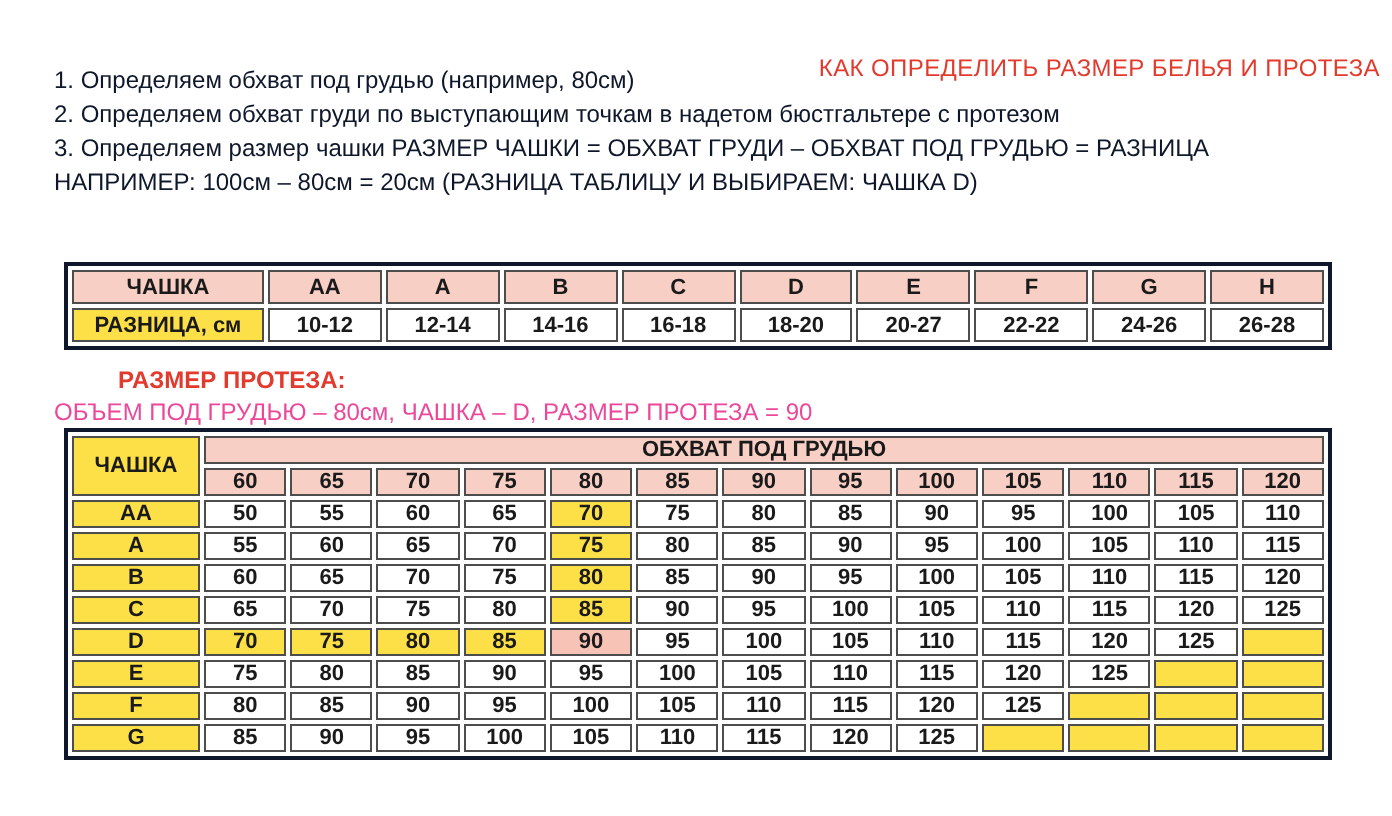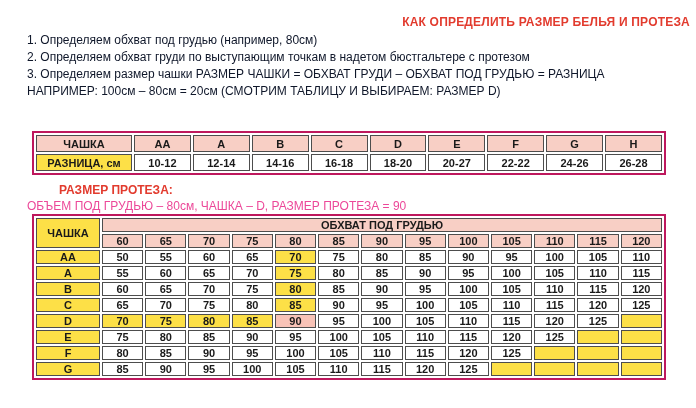--- a/index.html
+++ b/index.html
@@ -7,38 +7,38 @@
   body {
     width: 696px; height: 408px;
     font-family: "Liberation Sans", sans-serif;
     color: #1a1a1a;
     position: relative;
     overflow: hidden;
   }
   .page { position: relative; width: 696px; height: 408px; background: #fff; }
 
   .top-title {
-    position: absolute; top: 15px; right: 6px;
-    color: #e23b2e; font-weight: bold; font-size: 12px;
+    position: absolute; top: 27px; right: 6px;
+    color: #e23b2e; font-weight: normal; font-size: 12px;
     letter-spacing: 0.2px;
   }
 
   .intro-block { position: absolute; left: 27px; top: 32px; width: 620px; }
   .red-heading { color: #e23b2e; font-weight: bold; font-size: 12px; margin-bottom: 4px; }
   .intro-line { font-size: 12px; line-height: 17px; color: #0f172a; }
 
   .table-wrap1 { position: absolute; left: 32px; top: 131px; width: 634px; }
   .table-wrap2 { position: absolute; left: 32px; top: 214px; width: 634px; }
 
   table {
     width: 100%;
     table-layout: fixed;
     border-collapse: separate;
     border-spacing: 2px;
-    border: 2px solid #be185d;
+    border: 2px solid #0f172a;
     background: #ffffff;
   }
   td {
     border: 1px solid #4d4d4d;
     text-align: center;
     vertical-align: middle;
     font-weight: bold;
     font-size: 11px;
     color: #1a1a1a;
     overflow: hidden;
@@ -59,21 +59,21 @@
 <body>
 
 <div class="page">
 
   <div class="top-title">КАК ОПРЕДЕЛИТЬ РАЗМЕР БЕЛЬЯ И ПРОТЕЗА</div>
 
   <div class="intro-block">
     <div class="intro-line">1. Определяем обхват под грудью (например, 80см)</div>
     <div class="intro-line">2. Определяем обхват груди по выступающим точкам в надетом бюстгальтере с протезом</div>
     <div class="intro-line">3. Определяем размер чашки  РАЗМЕР ЧАШКИ = ОБХВАТ ГРУДИ – ОБХВАТ ПОД ГРУДЬЮ = РАЗНИЦА</div>
-    <div class="intro-line">НАПРИМЕР: 100см – 80см = 20см (СМОТРИМ ТАБЛИЦУ И ВЫБИРАЕМ: РАЗМЕР D)</div>
+    <div class="intro-line">НАПРИМЕР: 100см – 80см = 20см (РАЗНИЦА ТАБЛИЦУ И ВЫБИРАЕМ: ЧАШКА D)</div>
   </div>
 
   <div class="table-wrap1">
     <table class="t1">
       <colgroup>
         <col style="width:96px">
         <col>
           <col>
           <col>
           <col>

